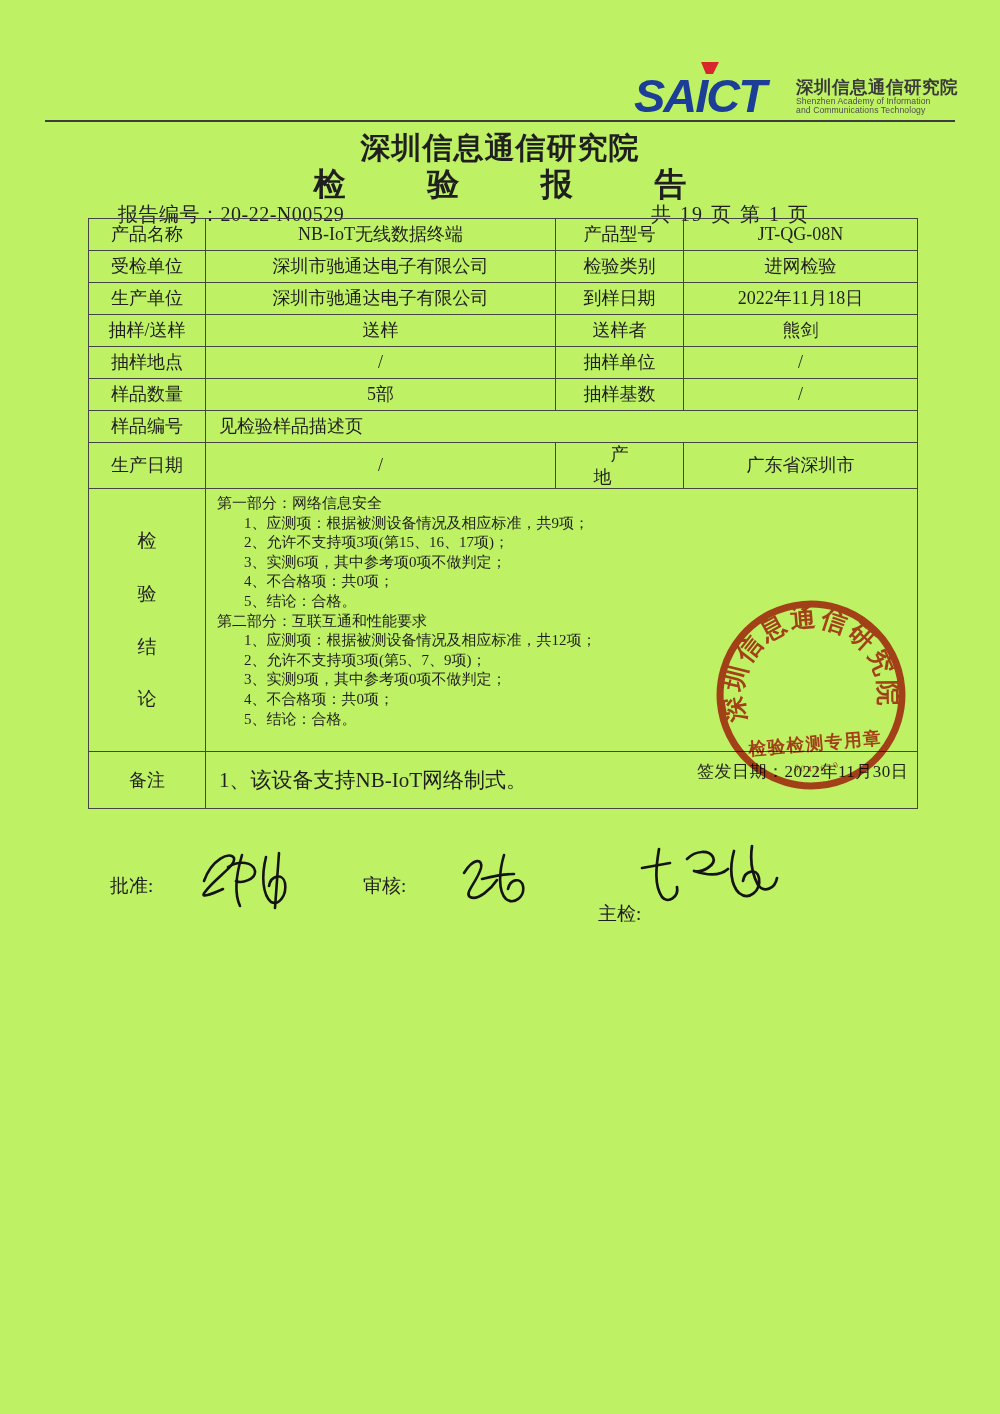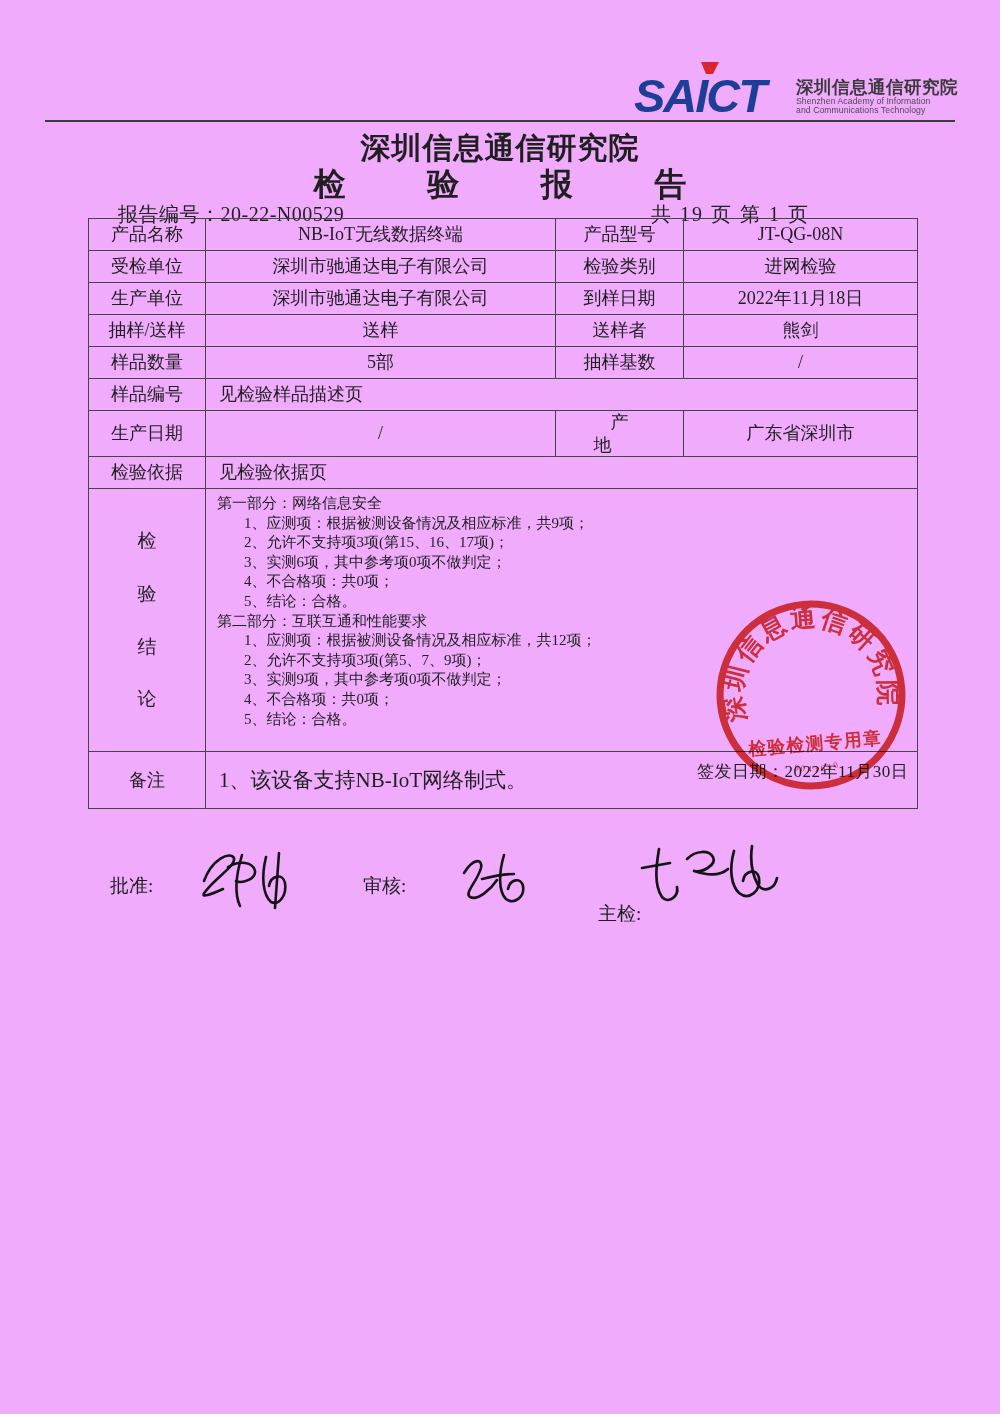--- a/index.html
+++ b/index.html
@@ -6,21 +6,21 @@
   html, body { background: #ffffff; }
   body {
     font-family: "Liberation Serif", "DejaVu Serif", serif;
     color: #1f1f1f;
   }
   .page {
     position: relative;
     width: 1000px;
     height: 1414px;
     margin: 0 auto;
-    background: #f0abfc;
+    background: #bef264;
     overflow: hidden;
   }
 
   
   .logo-block {
     position: absolute;
     top: 56px;
     right: 42px;
     display: flex;
     align-items: flex-end;
@@ -219,38 +219,40 @@
         <td>到样日期</td>
         <td>2022年11月18日</td>
       </tr>
       <tr class="h32">
         <td>抽样/送样</td>
         <td>送样</td>
         <td>送样者</td>
         <td>熊剑</td>
       </tr>
       <tr class="h32">
+        <td>抽样地点</td>
+        <td>/</td>
+        <td>抽样单位</td>
+        <td>/</td>
+      </tr>
+      <tr class="h32">
         <td>样品数量</td>
         <td>5部</td>
         <td>抽样基数</td>
         <td>/</td>
       </tr>
       <tr class="h32">
         <td>样品编号</td>
         <td class="left" colspan="3">见检验样品描述页</td>
       </tr>
       <tr class="h32">
         <td>生产日期</td>
         <td>/</td>
         <td><span class="wide-gap">产地</span></td>
         <td>广东省深圳市</td>
-      </tr>
-      <tr class="h32">
-        <td>检验依据</td>
-        <td class="left" colspan="3">见检验依据页</td>
       </tr>
       <tr>
         <td class="conclusion-label-cell">
           <div class="v-label">
             <span>检</span>
             <span>验</span>
             <span>结</span>
             <span>论</span>
           </div>
         </td>

